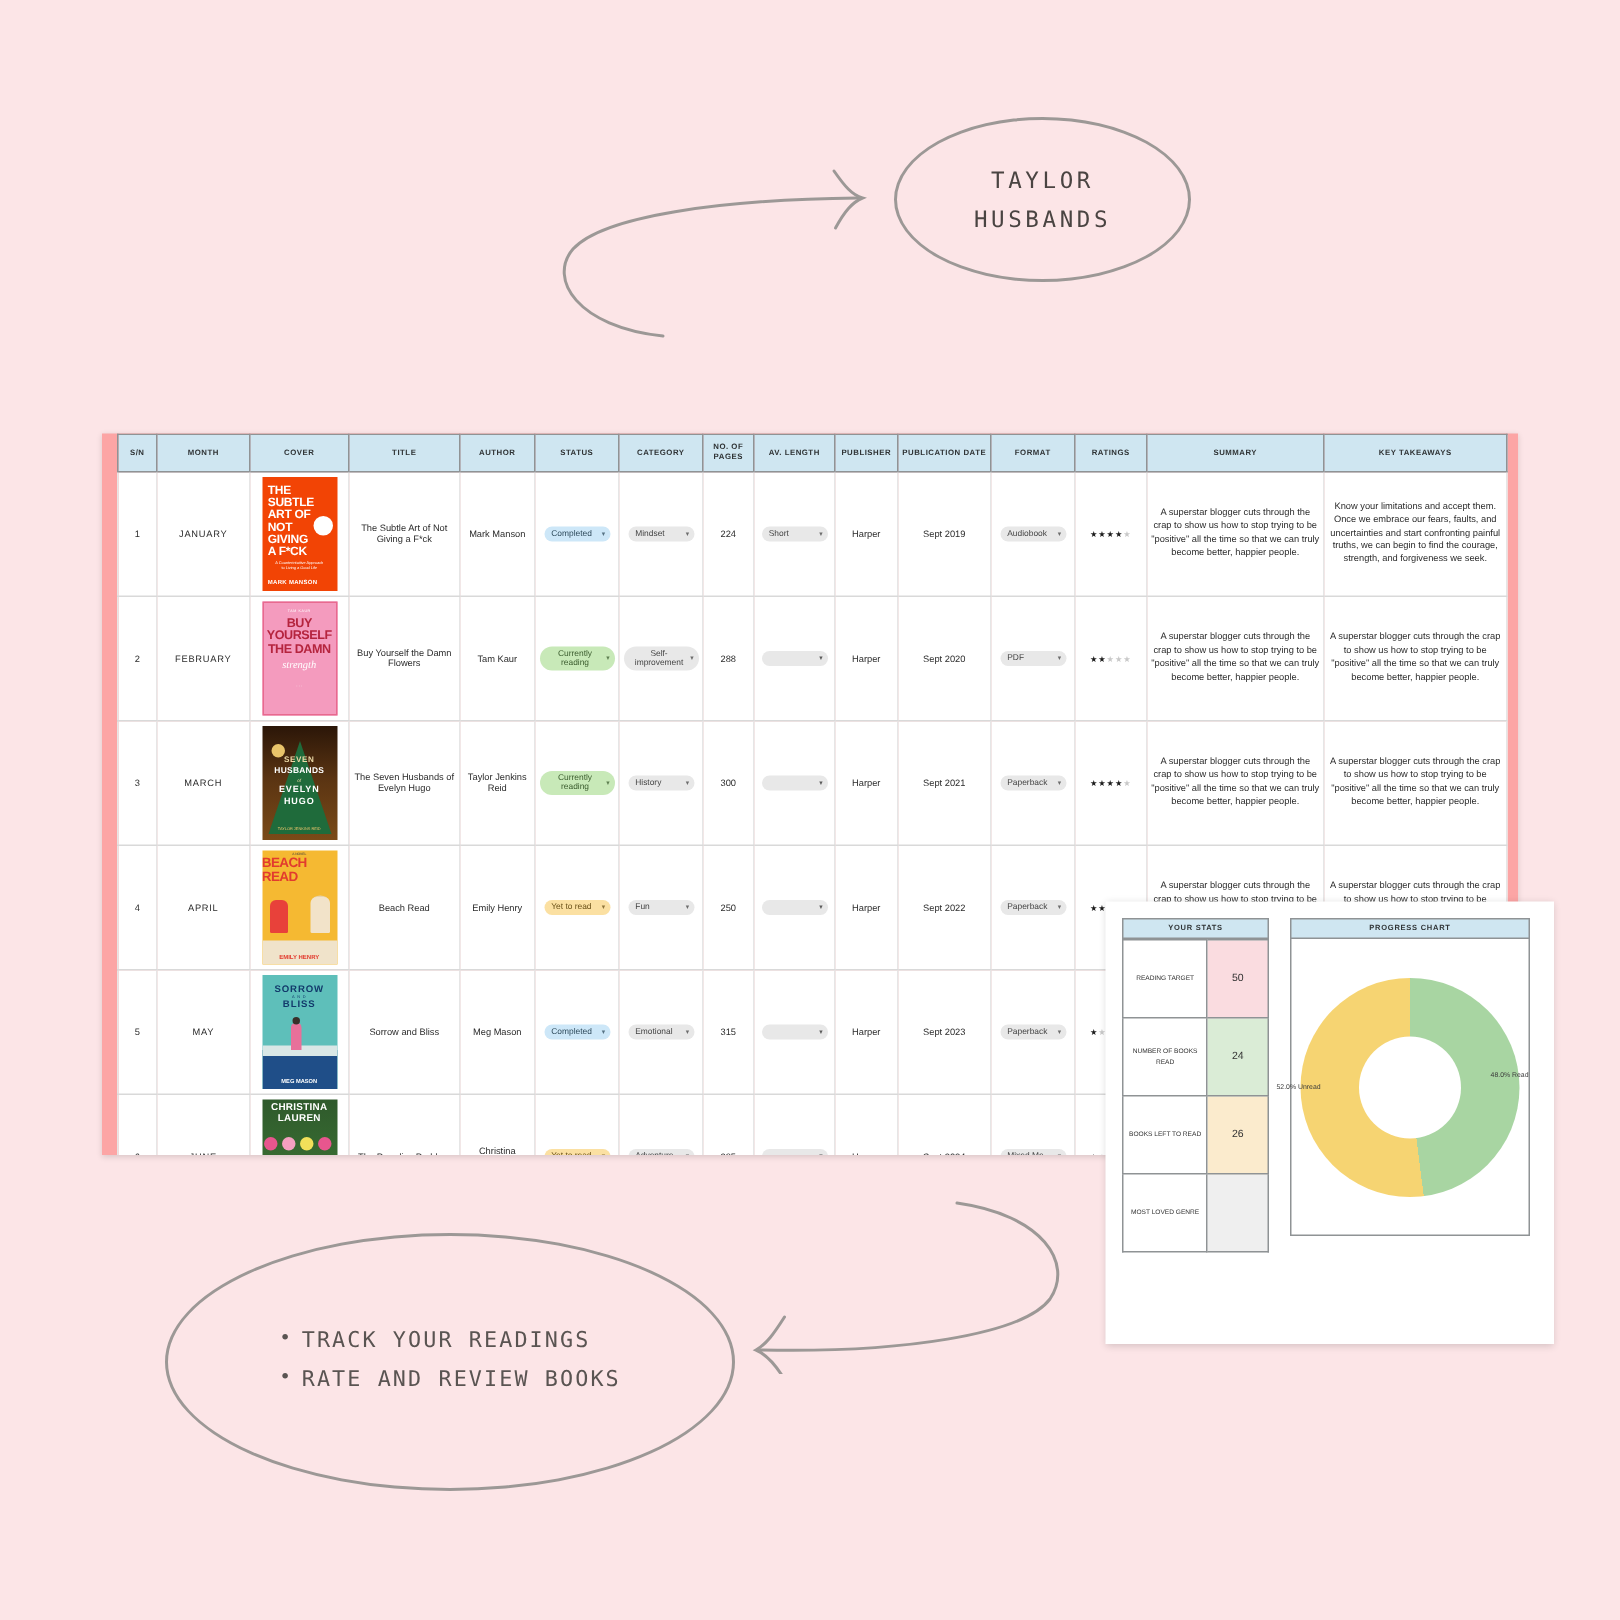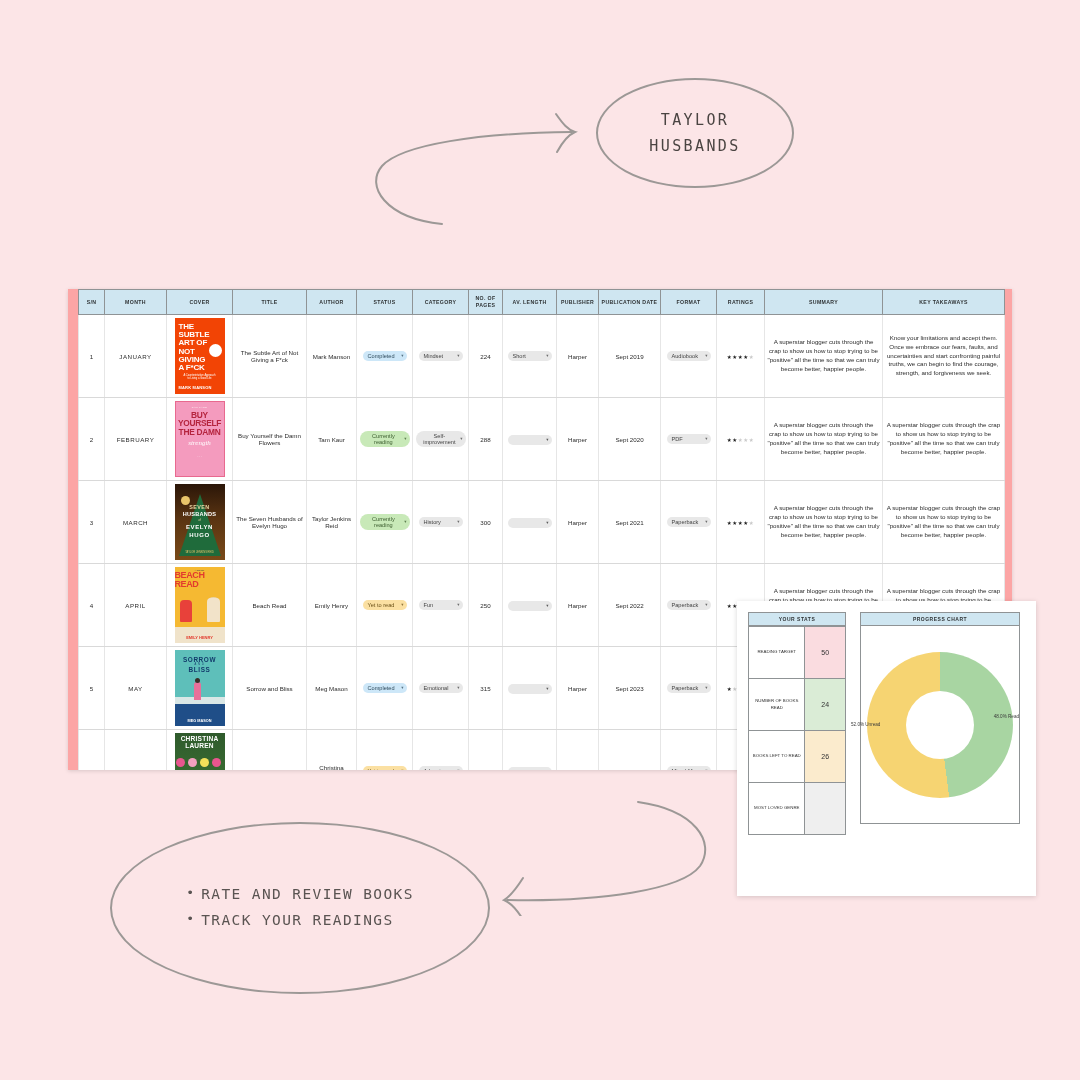--- a/index.html
+++ b/index.html
@@ -185,22 +185,22 @@
   <path d="M196 6 C 203 16, 208 22, 215 24 C 208 27, 203 33, 197 44" fill="none" stroke="#9c9896" stroke-width="2" stroke-linecap="round"></path>
 </svg>
 
 <svg class="arrow-svg" id="arrow-bottom" width="230" height="130" viewBox="0 0 230 130">
   <path d="M148 16 C 205 24, 226 56, 210 80 C 192 104, 110 116, 17 114" fill="none" stroke="#9c9896" stroke-width="2" stroke-linecap="round"></path>
   <path d="M33 92 C 26 103, 21 110, 14 114 C 21 117, 27 124, 32 132" fill="none" stroke="#9c9896" stroke-width="2" stroke-linecap="round"></path>
 </svg>
 
 <div id="bullets-bubble">
   <ul>
+    <li>TRACK YOUR READINGS</li>
     <li>RATE AND REVIEW BOOKS</li>
-    <li>TRACK YOUR READINGS</li>
   </ul>
 </div>
 
 <div id="sheet-panel">
   <div id="sheet-inner">
     <table class="sheet">
       <colgroup>
         <col style="width:26px">
           <col style="width:62px">
           <col style="width:66px">

